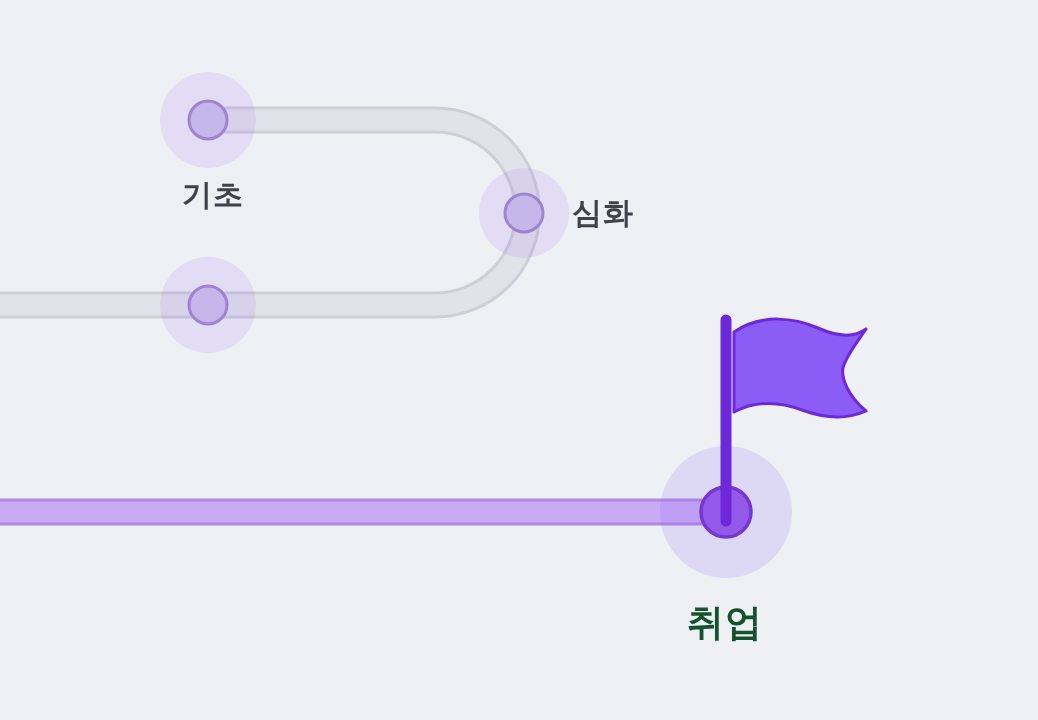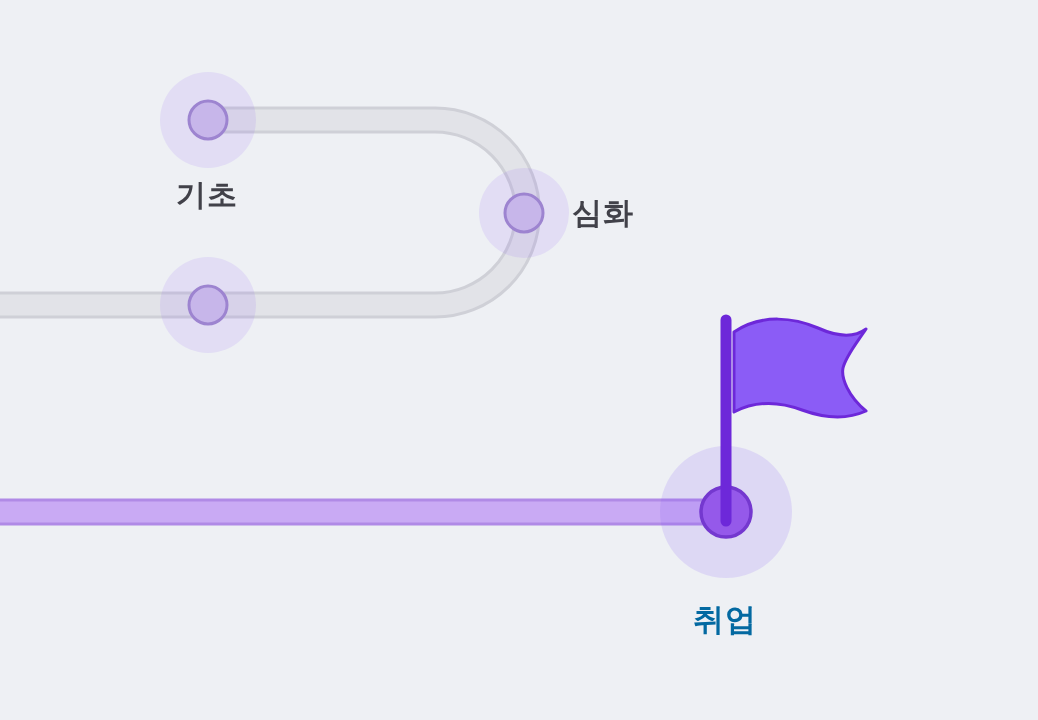--- a/index.html
+++ b/index.html
@@ -27,22 +27,22 @@
     transform: translateX(-50%);
     font-weight: 700;
     font-size: 30px;
     line-height: 1;
     color: #414149;
     letter-spacing: 1px;
     white-space: nowrap;
     user-select: none;
   }
   .milestone-label.goal {
-    color: #0369a1;
-    font-size: 31px;
+    color: #14532d;
+    font-size: 37px;
   }
 </style>
 </head>
 <body>
 
 <div class="stage">
 
   <svg width="1038" height="720" viewBox="0 0 1038 720">
 
     <g>
@@ -71,20 +71,20 @@
     <path d="M 734 332
              C 762 313, 795 318, 818 328
              C 838 337, 854 338, 866 329
              C 856 344, 846 356, 843 368
              C 841 378, 848 396, 866 411
              C 846 420, 824 418, 802 410
              C 778 401, 755 401, 734 412
              Z" stroke="#6d28d9" stroke-width="3" stroke-linejoin="round" fill="#8b5cf6"></path>
   </svg>
 
-  <div class="milestone-label" style="left:207px; top:180px;">기초</div>
+  <div class="milestone-label" style="left:213px; top:180px;">기초</div>
 
   <div class="milestone-label" style="left:603px; top:198px;text-align:center;">심화</div>
 
 
   <div class="milestone-label goal" style="left:725px; top:604px;">취업</div>
 
 </div>
 
 </body></html>

